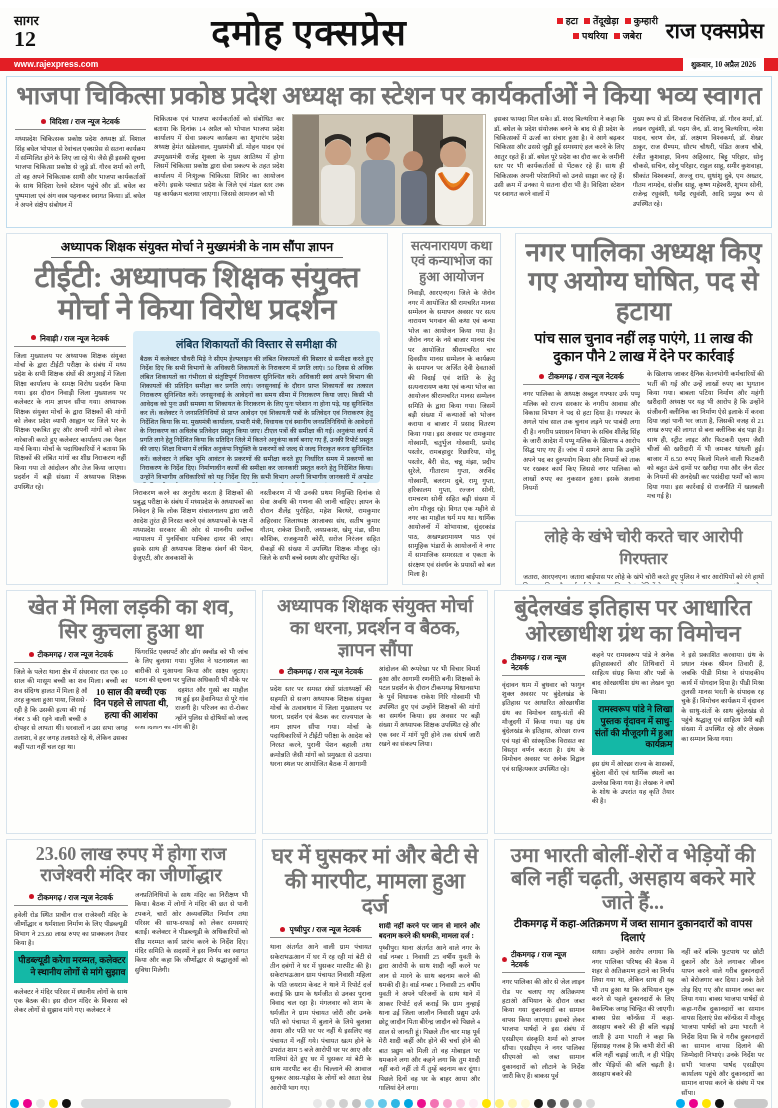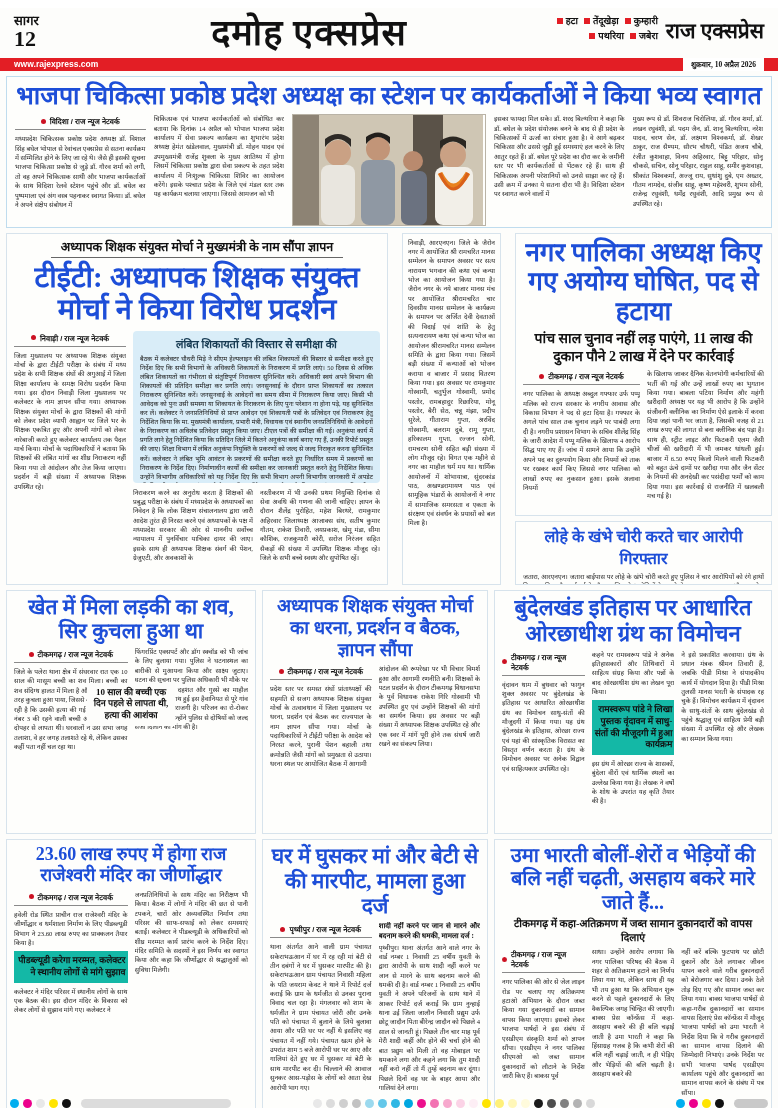--- a/index.html
+++ b/index.html
@@ -5,35 +5,35 @@
   html,body{margin:0;padding:0;background:#ffffff;}
   .page{width:778px;height:1108px;margin:8px auto;background:#fdfdfb;position:relative;
         font-family:"Liberation Serif","DejaVu Serif",serif;color:#111;overflow:hidden;}
   
   .masthead{display:flex;align-items:flex-start;padding:6px 14px 0 14px;}
   .mh-left{width:90px;line-height:1;}
   .mh-edition{font-size:13px;font-weight:bold;display:block;}
   .mh-pageno{font-size:22px;font-weight:bold;display:block;margin-top:1px;}
   .mh-title{flex:1;text-align:center;font-size:36px;font-weight:bold;letter-spacing:1px;line-height:1.1;}
   .mh-right{width:250px;display:flex;align-items:flex-end;gap:8px;justify-content:flex-end;}
-  .tags{display:flex;flex-direction:column;gap:2px;align-items:flex-end;font-family:"Liberation Sans",sans-serif;}
+  .tags{display:flex;flex-direction:column;gap:2px;align-items:center;font-family:"Liberation Sans",sans-serif;}
   .tag-line{display:flex;gap:6px;font-size:9.5px;font-weight:bold;}
   .tag{display:flex;align-items:center;gap:3px;}
   .sq{width:6px;height:6px;background:#e31e25;display:inline-block;}
   .brandwrap{text-align:right;}
   .brand{font-size:21px;font-weight:bold;line-height:1;}
   .redbar{display:flex;align-items:stretch;height:13px;margin:4px 0 0 0;}
   .redbar .bar{background:#e31e25;flex:1;display:flex;align-items:center;padding-left:14px;}
   .website{color:#fff;font-size:8.5px;font-weight:bold;font-family:"Liberation Sans",sans-serif;}
   .date-seg{background:#fff;display:flex;align-items:center;padding:0 8px;font-size:7.5px;font-weight:bold;}
   .red-sq-end{width:14px;background:#e31e25;}
   
   section{margin:5px 6px 0 6px;}
   .box{border:1px solid #d7e3ec;background:#fefefc;box-sizing:border-box;}
-  h1,h2,h3{margin:0;text-align:center;font-weight:bold;color:#1d4ed8;}
+  h1,h2,h3{margin:0;text-align:center;font-weight:bold;color:#737373;}
   .byline{display:flex;align-items:center;justify-content:center;gap:4px;
           font-size:7.5px;font-weight:bold;border-bottom:1px solid #8a8a8a;
           padding:2px 0 3px 0;margin-bottom:4px;font-family:"Liberation Sans",sans-serif;}
   .dot-red{width:5px;height:5px;border-radius:50%;background:#cc1122;display:inline-block;}
   p.body{margin:0;font-size:6.6px;line-height:1.42;text-align:justify;color:#1c1c1c;}
   .colwrap{display:flex;gap:7px;}
   .colwrap>div{flex:1;overflow:hidden;}
   .inset{font-weight:bold;text-align:right;font-size:9px;line-height:1.3;
          background:#14b8a6;padding:4px 2px;margin:4px 0;}
   
@@ -211,20 +211,21 @@
               </div>
             <div>
                 <p class="body">नस्तीकरण में भी उनकी प्रथम नियुक्ति दिनांक से सेवा अवधि की गणना की जानी चाहिए। ज्ञापन के दौरान शैलेंद्र पुरोहित, महेश बिरथरे, रामकुमार अहिरवार जिलाध्यक्ष आजाक्स संघ, सतीष कुमार गौतम, राकेश तिवारी, जयप्रकाश, खेमू मंडा, सीमा कौशिक, राजकुमारी कोरी, सरोज निरंजन सहित सैकड़ों की संख्या में उपस्थित शिक्षक मौजूद रहे। जिले के सभी बच्चे स्वस्थ और सुपोषित रहें।</p>
               </div>
           </div>
         </div>
       </div>
     </article>
 
     <article class="satya box">
+      <h3>सत्यनारायण कथा एवं कन्याभोज का हुआ आयोजन</h3>
       <p class="body">निवाड़ी, आरएनएन। जिले के जैरोन नगर में आयोजित श्री रामचरित मानस सम्मेलन के समापन अवसर पर सत्य नारायण भगवान की कथा एवं कन्या भोज का आयोजन किया गया है। जैरोन नगर के नये बाजार मानस मंच पर आयोजित श्रीरामचरित चार दिवसीय मानस सम्मेलन के कार्यक्रम के समापन पर अर्जित देवी देवताओं की विदाई एवं शांति के हेतु सत्यनारायण कथा एवं कन्या भोज का आयोजन श्रीरामचरित मानस सम्मेलन समिति के द्वारा किया गया। जिसमें बड़ी संख्या में कन्याओं को भोजन कराया व बाजार में प्रसाद वितरण किया गया। इस अवसर पर रामकुमार गोस्वामी, चतुर्भुज गोस्वामी, प्रमोद पस्तोर, रामबहादुर रिछारिया, मोनू पस्तोर, बैरी सेठ, चन्नू मंझा, प्रदीप सुरेले, गीताराम गुप्ता, अरविंद गोस्वामी, बलराम दुबे, रामू गुप्ता, हरिकालम गुप्ता, रज्जन सोनी, रामचरण सोनी सहित बड़ी संख्या में लोग मौजूद रहे। विगत एक महीने से नगर का माहौल धर्म मय था। धार्मिक आयोजनों में शोभायात्रा, सुंदरकांड पाठ, अखण्डरामायण पाठ एवं सामूहिक भंडारों के आयोजनों ने नगर में सामाजिक समरसता व एकता के संरक्षण एवं संवर्धन के प्रयासों को बल मिला है।</p>
     </article>
 
     <div class="right-stack">
       <article class="np box">
         <h2>नगर पालिका अध्यक्ष किए गए अयोग्य घोषित, पद से हटाया</h2>
         <div class="subhead">पांच साल चुनाव नहीं लड़ पाएंगे, 11 लाख की दुकान पौने 2 लाख में देने पर कार्रवाई</div>
         <div class="np-cols">
           <div>
             <div class="byline">

